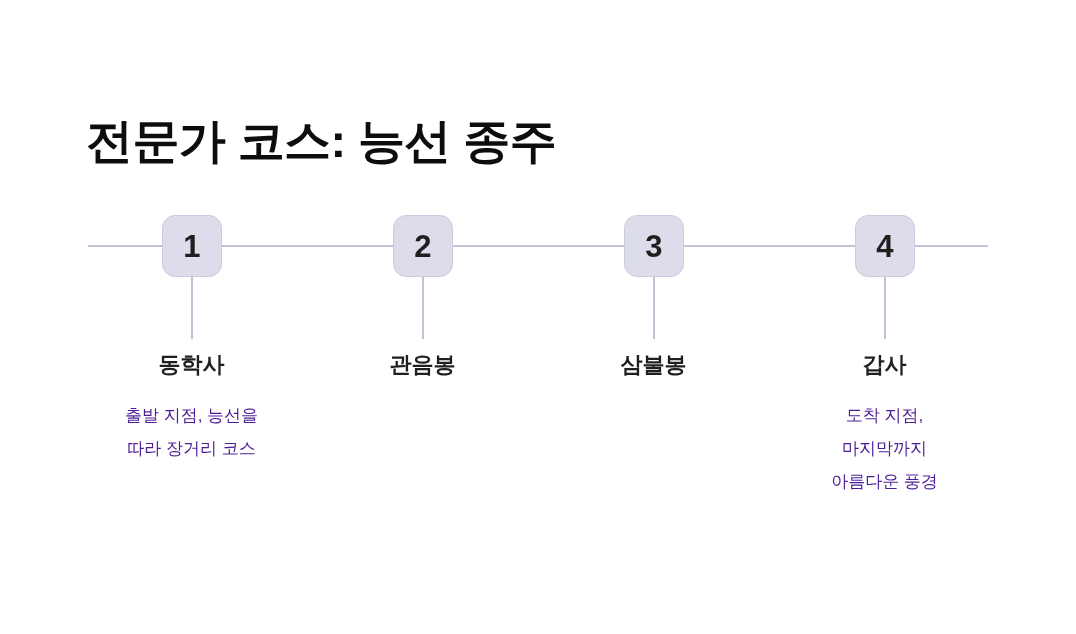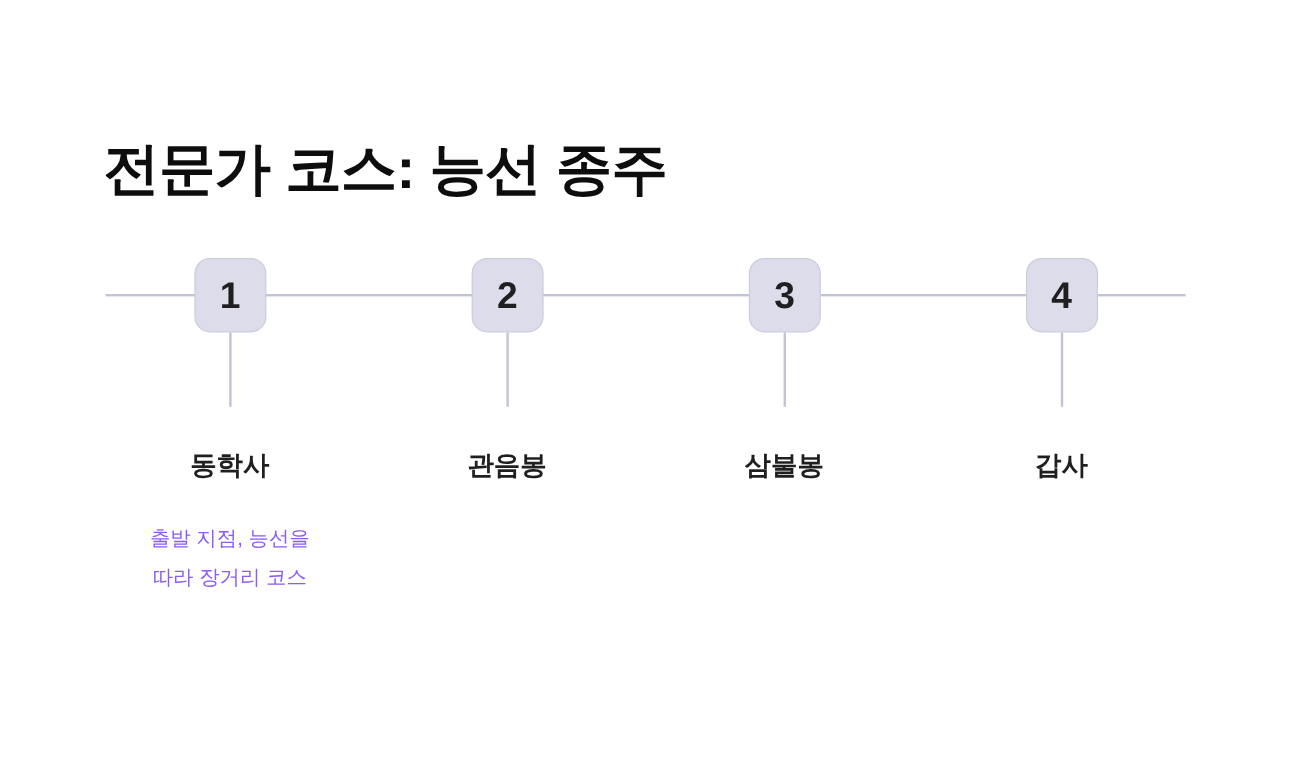--- a/index.html
+++ b/index.html
@@ -98,35 +98,35 @@
   }
 
   .step-stem {
     width: 2px;
     height: 62px;
     background: #c3c3d6;
     flex: none;
   }
 
   .step-name {
-    margin-top: 35px;
+    margin-top: 12px;
     font-size: 22px;
     font-weight: 700;
     color: #1f1f1f;
     line-height: 1.3;
     text-align: center;
     white-space: nowrap;
   }
 
   .step-desc {
-    margin-top: 29px;
+    margin-top: 19px;
     width: 150px;
     font-size: 17px;
     font-weight: 400;
-    color: #8b5cf6;
+    color: #4c1d95;
     line-height: 1.95;
     text-align: center;
     word-break: keep-all;
   }
 </style>
 </head>
 <body>
 
 <div class="page">
 
@@ -162,17 +162,18 @@
         <div class="step-stem"></div>
         <div class="step-name">삼불봉</div>
       </div>
 
       <div class="step">
         <div class="step-marker">
           <span class="step-number">4</span>
         </div>
         <div class="step-stem"></div>
         <div class="step-name">갑사</div>
+        <div class="step-desc">도착 지점, 마지막까지 아름다운 풍경</div>
       </div>
 
     </div>
   </div>
 </div>
 
 </body></html>

